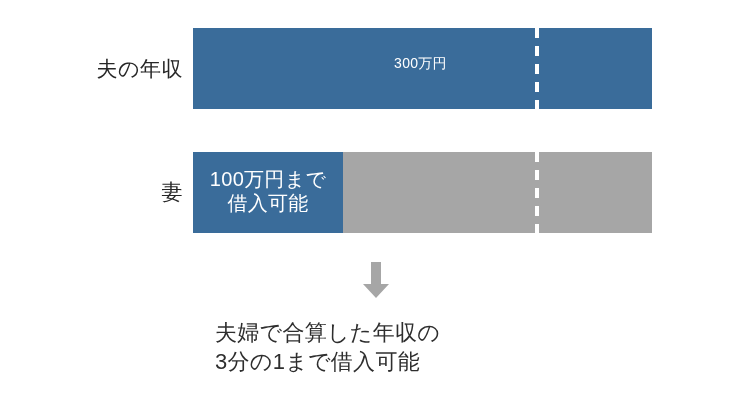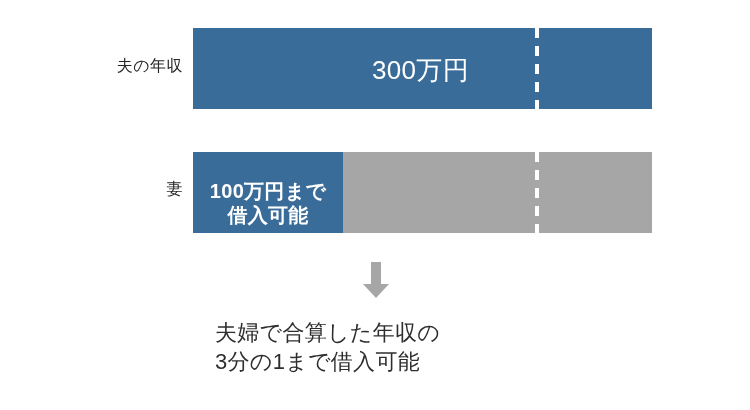--- a/index.html
+++ b/index.html
@@ -20,21 +20,21 @@
     left: 0;
     top: 0;
     width: 750px;
     height: 410px;
   }
 
   
   .row-label {
     position: absolute;
     color: #262626;
-    font-size: 16px;
+    font-size: 21px;
     line-height: 1;
     letter-spacing: 0.5px;
     white-space: nowrap;
     text-align: right;
   }
   #label-husband {
     left: 63px;
     top: 58px;
     width: 120px;
   }
@@ -99,28 +99,27 @@
     color: #ffffff;
     text-align: center;
     line-height: 1.18;
     white-space: pre-line;
     letter-spacing: 0.3px;
   }
   #caption-husband {
     left: 348px;
     top: 55px;
     width: 145px;
-    font-size: 26px;
+    font-size: 14px;
   }
   #caption-wife {
     left: 193px;
-    top: 180px;
+    top: 168px;
     width: 150px;
     font-size: 20px;
-    font-weight: bold;
   }
 
   
   #arrow {
     position: absolute;
     left: 360px;
     top: 260px;
     width: 32px;
     height: 40px;
   }

